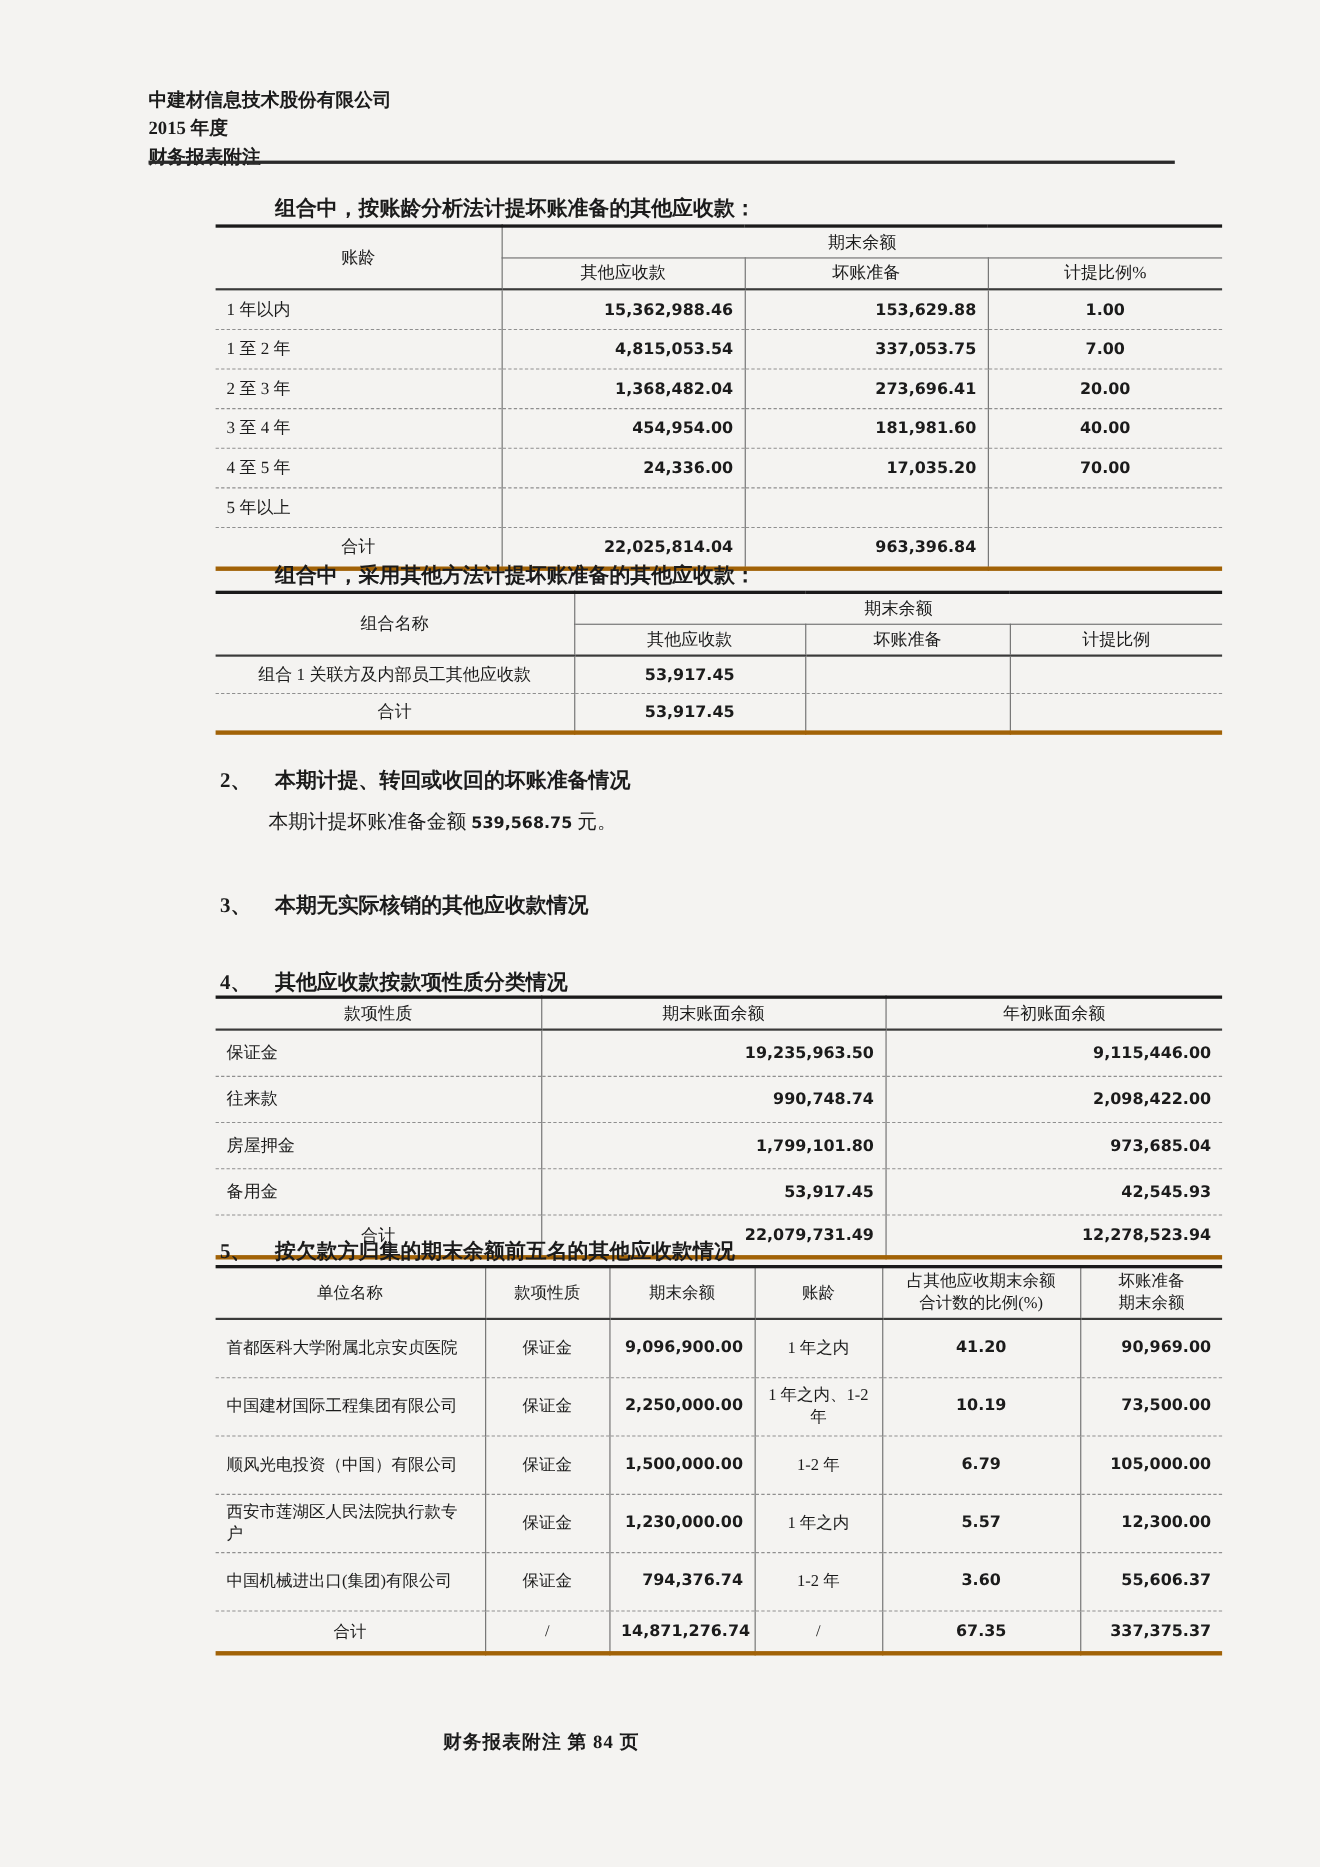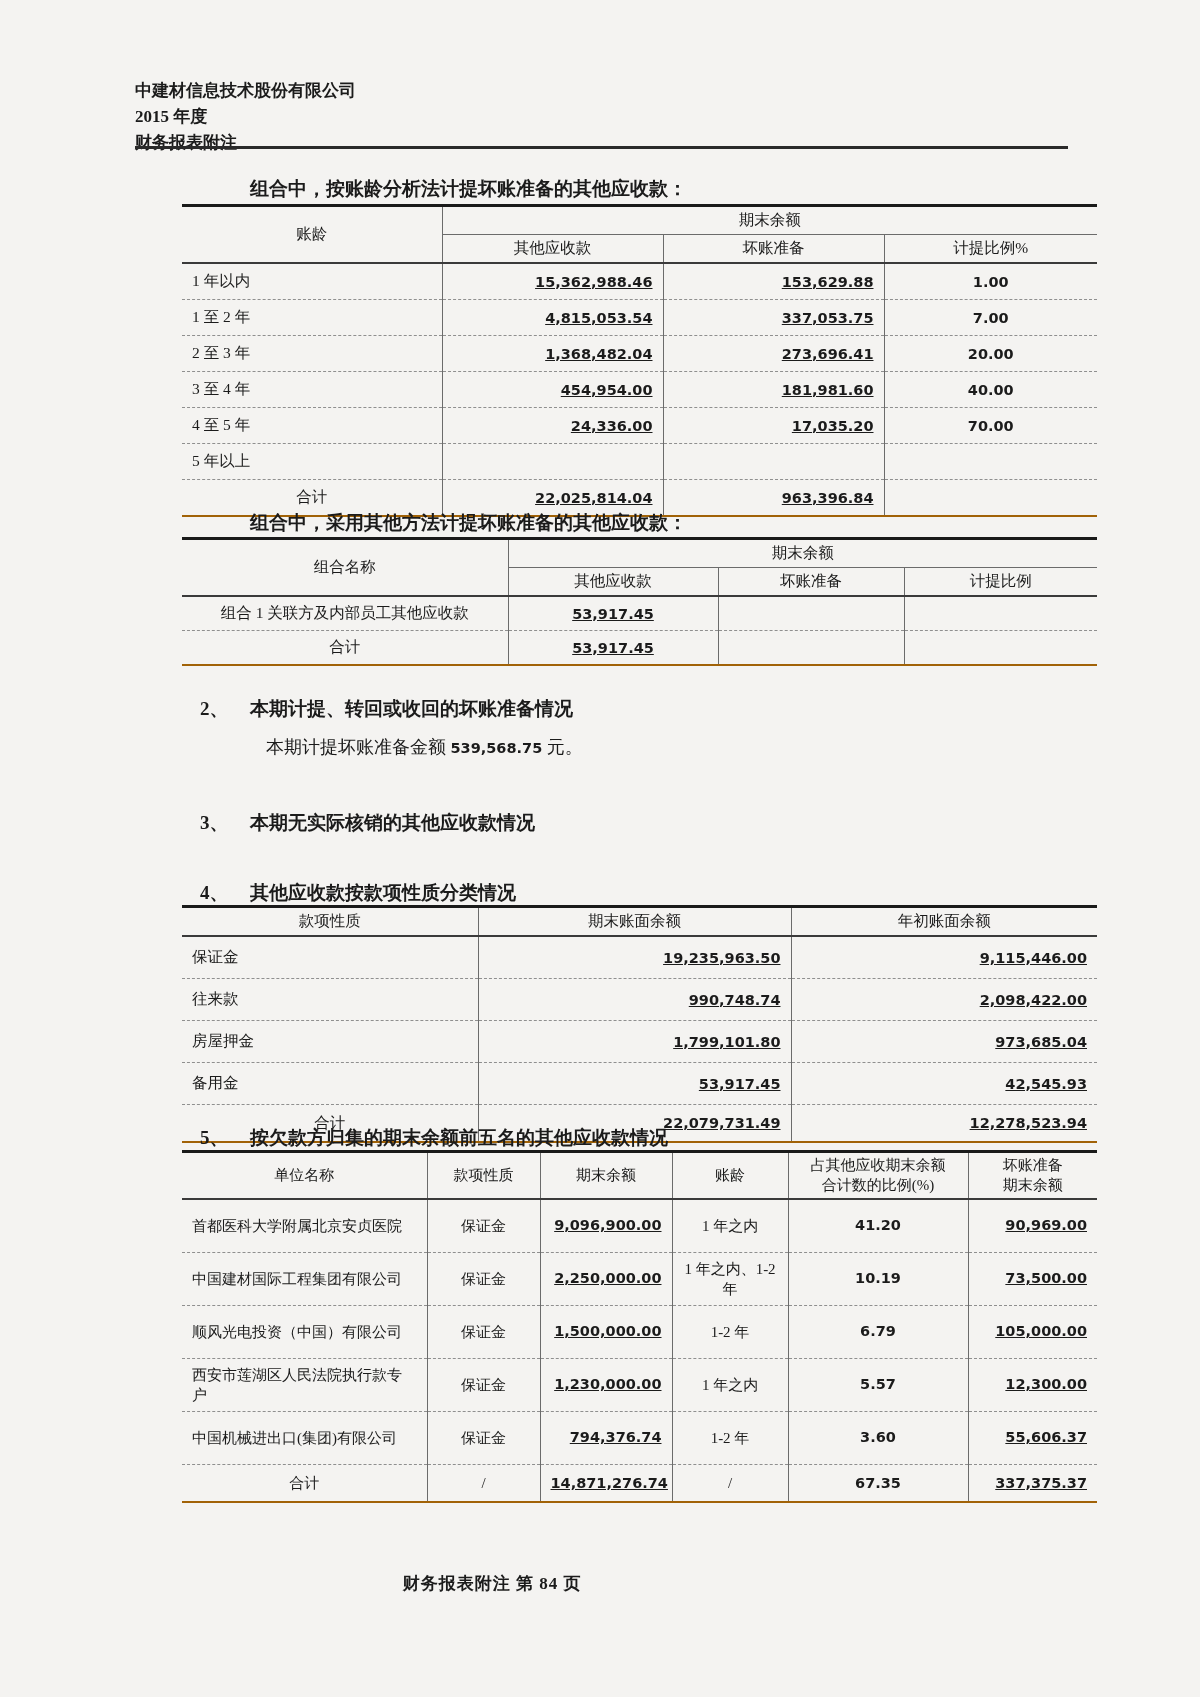--- a/index.html
+++ b/index.html
@@ -13,38 +13,38 @@
   .page{position:absolute;inset:0;padding-left:12px;}
 
   
   .doc-header{position:absolute;left:135px;top:78px;font-size:17px;font-weight:bold;line-height:26px;}
   .header-rule{position:absolute;left:135px;top:146px;width:933px;border-bottom:3px solid #2a2a2a;}
 
   
   .tbl-title{position:absolute;left:250px;font-size:19px;font-weight:bold;}
   .sec-head{position:absolute;left:200px;font-size:19px;font-weight:bold;}
   .sec-head .sec-num{display:inline-block;width:50px;}
-  .sec-body{position:absolute;left:266px;font-size:18px;text-align:right;}
+  .sec-body{position:absolute;left:244px;font-size:18px;text-align:right;}
 
   
   table.fin{
-    position:absolute;left:182px;width:915px;
+    position:absolute;left:196px;width:915px;
     border-collapse:collapse;table-layout:fixed;
-    border-top:3px solid #1a1a1a;border-bottom:2px solid #a16207;
+    border-top:3px solid #1a1a1a;border-bottom:4px solid #a16207;
     font-size:15.5px;
   }
   .fin th,.fin td{padding:3px 10px;border-right:1px solid #6b6b6b;overflow:hidden;}
   .fin th:last-child,.fin td:last-child{border-right:none;}
   .fin thead th{font-weight:normal;border-bottom:2px solid #3a3a3a;}
   .fin thead th.grp{border-bottom:1px solid #6b6b6b;}
   .fin tbody td{border-bottom:1px dashed #8f8f8f;}
   .fin tbody tr:last-child td{border-bottom:none;}
   .c{text-align:center;}
   .l{text-align:left;}
-  .r{text-align:right;text-decoration:underline;}
+  .r{text-align:right;}
   .num{font-family:"DejaVu Sans","Liberation Sans",sans-serif;font-weight:600;font-size:14.5px;}
   .h1r{height:28px;} .h2r{height:26px;}
   .rowA td{height:29px;}
   .rowB td{height:27px;text-align:center;}
   .rowC td{height:35px;}
   .rowD td{height:46px;line-height:1.35;}
   .rowE td{height:30px;}
   .two-line span{display:block;line-height:1.3;}
 
   .footer{position:absolute;top:1572px;left:0;width:984px;text-align:center;

